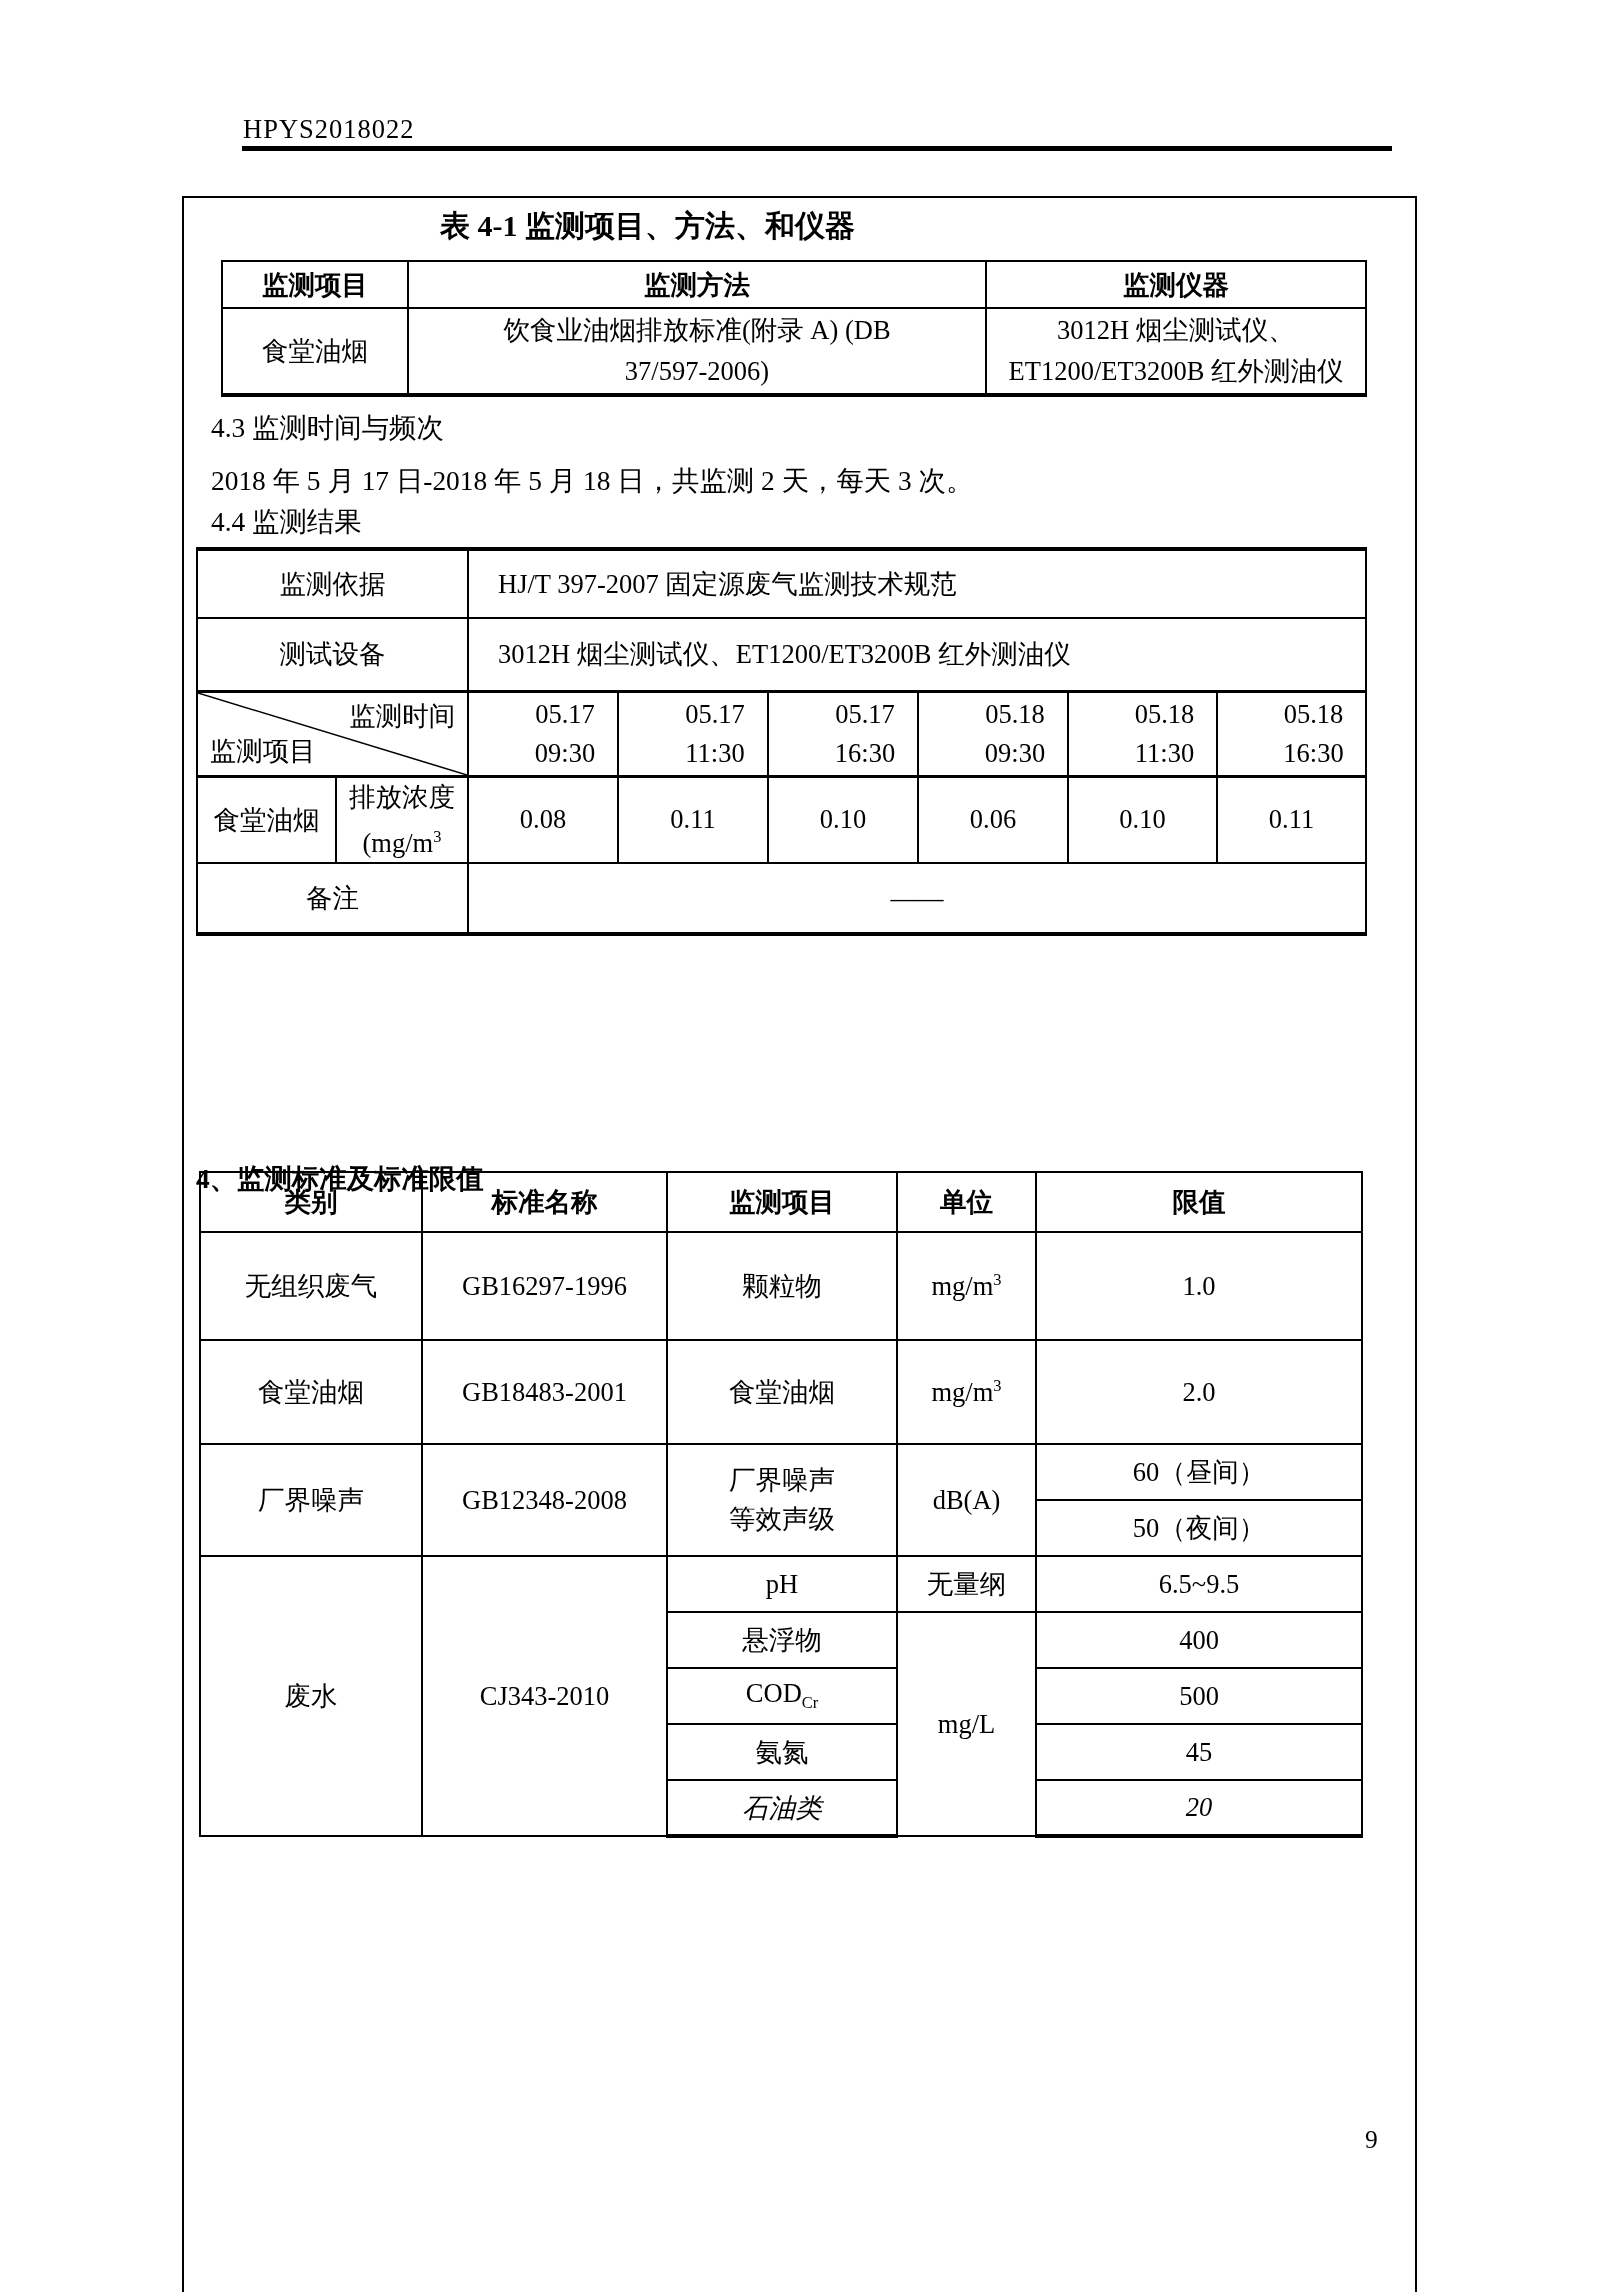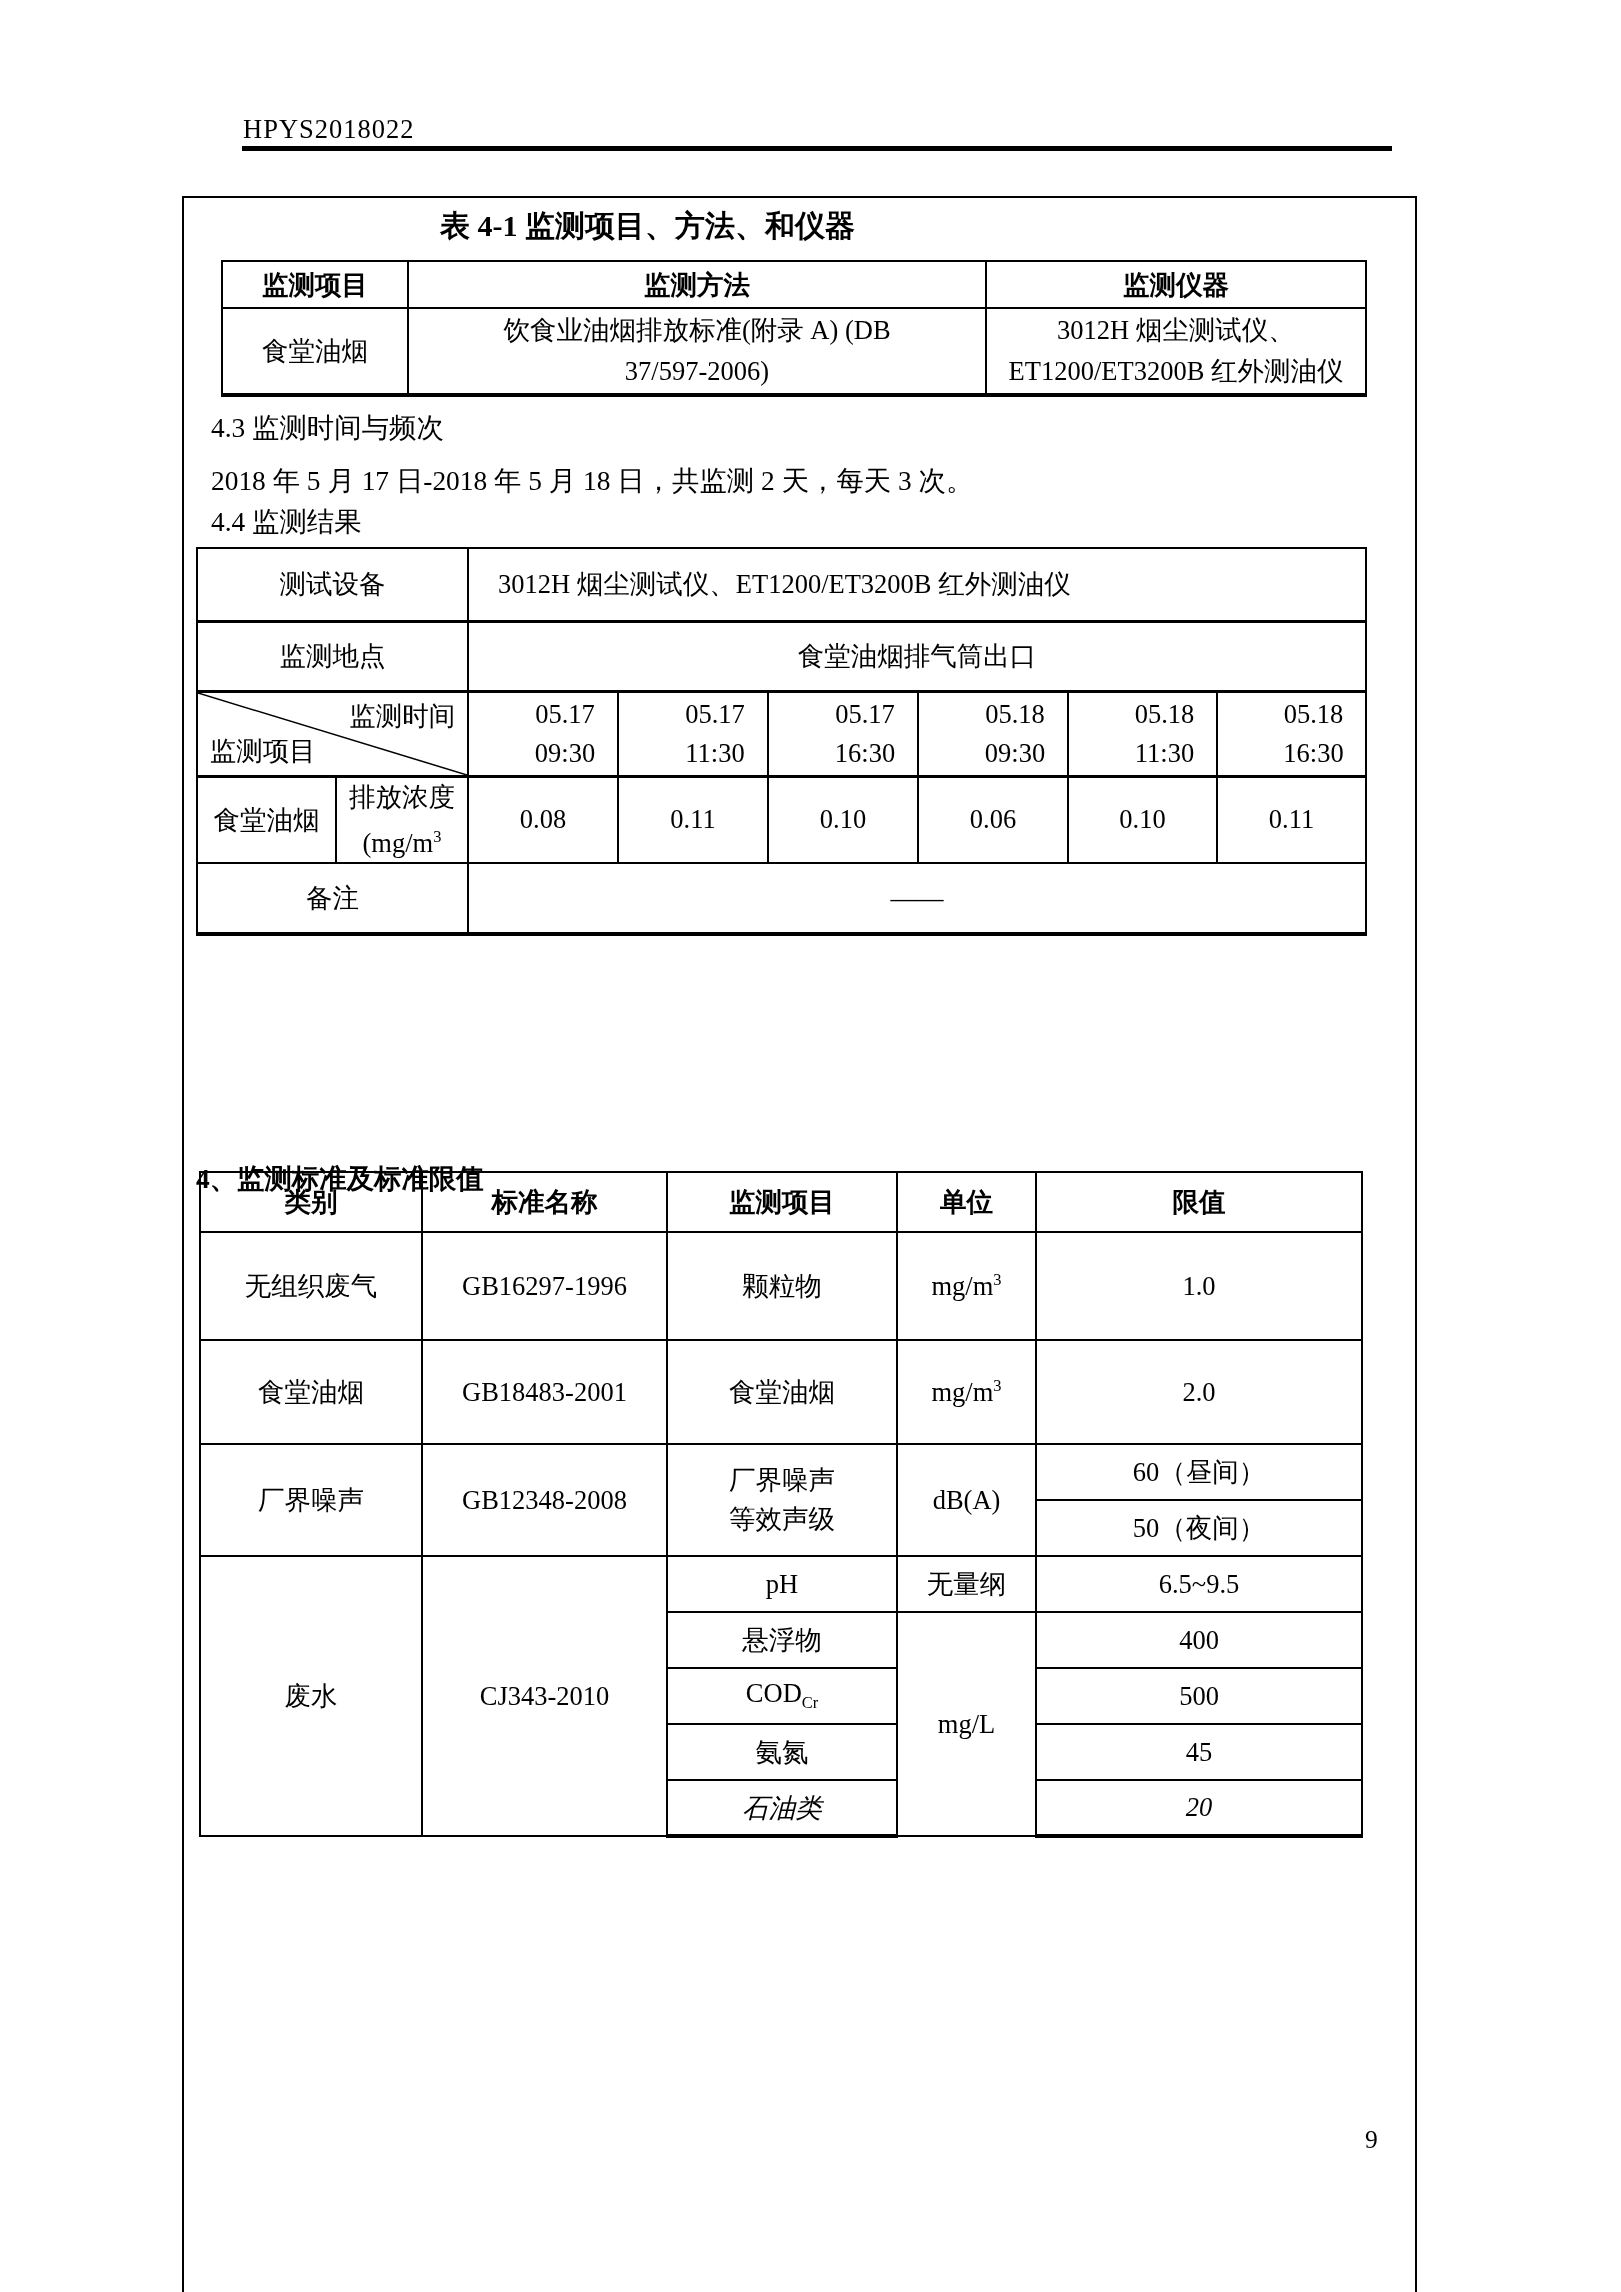--- a/index.html
+++ b/index.html
@@ -109,27 +109,27 @@
       <col style="width:139px">
         <col style="width:132px">
       <col style="width:150px">
         <col style="width:150px">
         <col style="width:150px">
       <col style="width:150px">
         <col style="width:149px">
         <col style="width:149px">
     </colgroup>
     <tbody>
+        <tr class="r1">
+      <td colspan="2">监测依据</td>
+      <td colspan="6" class="left">HJ/T 397-2007 固定源废气监测技术规范</td>
+    </tr>
     <tr class="r2">
       <td colspan="2">测试设备</td>
       <td colspan="6" class="left">3012H 烟尘测试仪、ET1200/ET3200B 红外测油仪</td>
-    </tr>
-    <tr class="r3">
-      <td colspan="2">监测地点</td>
-      <td colspan="6">食堂油烟排气筒出口</td>
     </tr>
     <tr class="r4">
       <td colspan="2" class="diag">
         <svg class="diag-svg" viewBox="0 0 277 87" preserveAspectRatio="none">
           <line x1="0" y1="0" x2="277" y2="87" stroke="#000" stroke-width="1.6"></line>
         </svg>
         <span class="diag-tr">监测时间</span>
         <span class="diag-bl">监测项目</span>
       </td>
       <td>

